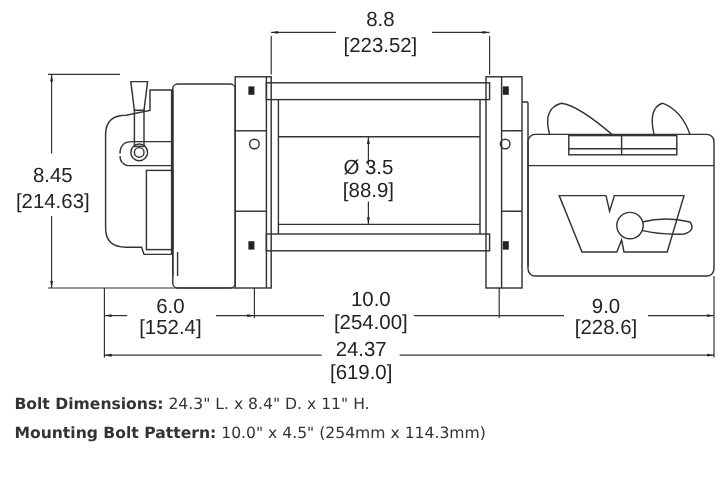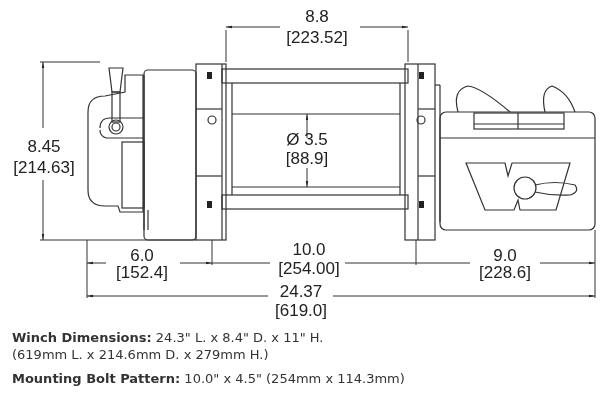--- a/index.html
+++ b/index.html
@@ -134,19 +134,18 @@
 
   <text class="dimtxt" x="505" y="261">9.0</text>
   <text class="dimtxt" x="505" y="278">[228.6]</text>
 
   <text class="dimtxt" x="301" y="297">24.37</text>
   <text class="dimtxt" x="301" y="316">[619.0]</text>
 </svg>
 
 <div class="specs">
   <p>
-    <b>Winch Dimensions:</b><span> 24.3" L. x 8.4" D. x 11" H.</span><br>
-    <span>(619mm L. x 214.6mm D. x 279mm H.)</span>
+    <b>Bolt Dimensions:</b><span> 24.3" L. x 8.4" D. x 11" H.</span><br>
   </p>
   <p>
     <b>Mounting Bolt Pattern:</b><span> 10.0" x 4.5" (254mm x 114.3mm)</span>
   </p>
 </div>
 
 </body></html>

